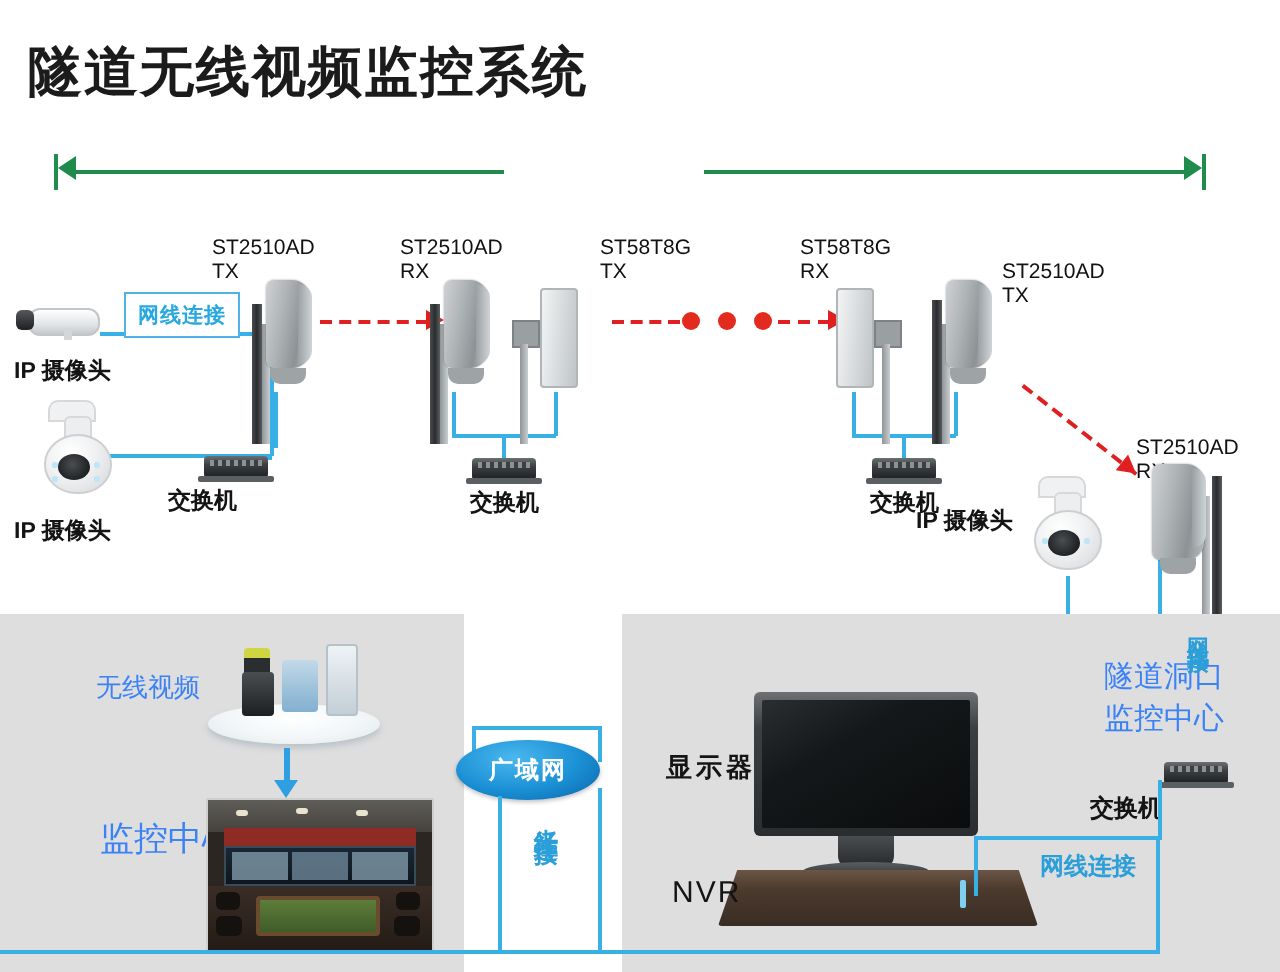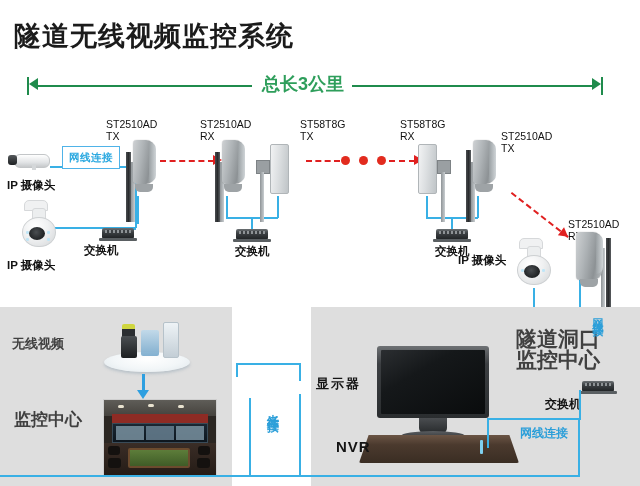--- a/index.html
+++ b/index.html
@@ -30,21 +30,21 @@
   
   .panel{background:#dedede;}
   #panel-left{left:0px;top:307px;width:232px;height:179px;}
   #panel-right{left:311px;top:307px;width:329px;height:179px;}
 
   
   .lbl{white-space:nowrap;}
   .dev-lbl{font-size:10.5px;color:#111;line-height:12px;}
   .cn-dark{font-size:11.5px;color:#141414;font-weight:bold;}
   .cn-blue{font-size:11px;color:#2c9fd9;font-weight:bold;}
-  .cn-red{color:#404040;font-weight:bold;}
+  .cn-red{color:#3b82f6;font-weight:normal;margin-left:36px;}
 
   
   #netbox{
     left:62px;top:146px;width:56px;height:21px;border:1.3px solid #4fb3e8;
     background:#ffffff;display:flex;align-items:center;justify-content:center;
     font-size:10.5px;color:#29a8e0;font-weight:bold;letter-spacing:.5px;
   }
 
   
   .wire{position:absolute;background:#39b0e5;}
@@ -156,21 +156,20 @@
 <body>
 
 <div id="root">
 
   <div class="abs lbl" id="title">隧道无线视频监控系统</div>
 
   <div class="abs" id="len-wrap">
     <div class="len-cap" style="left:27px"></div>
     <div class="len-head" style="left:29px;border-right:9px solid #1f8b4c;"></div>
     <div class="len-line" style="left:36px;width:216px;"></div>
-    <div id="len-label">总长3公里</div>
     <div class="len-line" style="left:352px;width:240px;"></div>
     <div class="len-head" style="left:592px;border-left:9px solid #1f8b4c;"></div>
     <div class="len-cap" style="left:601px"></div>
   </div>
 
   <div class="abs lbl dev-lbl" style="left:106px;top:118px">
     <div>ST2510AD</div>
     <div>TX</div>
   </div>
   <div class="abs lbl dev-lbl" style="left:200px;top:118px">
@@ -332,40 +331,41 @@
     <div class="ph" style="left:24px;top:48px;width:62px;height:20px;background:linear-gradient(180deg,#5d7d3a,#3f5c27);border:2px solid #6b4b2e;box-sizing:border-box;border-radius:2px;"></div>
     <div class="ph" style="left:4px;top:46px;width:12px;height:9px;background:#14110f;border-radius:3px;"></div>
     <div class="ph" style="left:4px;top:58px;width:13px;height:10px;background:#14110f;border-radius:3px;"></div>
     <div class="ph" style="left:94px;top:46px;width:12px;height:9px;background:#14110f;border-radius:3px;"></div>
     <div class="ph" style="left:93px;top:58px;width:13px;height:10px;background:#14110f;border-radius:3px;"></div>
   </div>
 
   <div class="wire wh abs" style="left:236px;top:363px;width:64px;"></div>
   <div class="wire wv abs" style="left:236px;top:363px;height:14px;"></div>
   <div class="wire wv abs" style="left:299px;top:363px;height:18px;"></div>
+  <div class="abs" id="wan">广域网</div>
   <div class="wire wv abs" style="left:249px;top:398px;height:78px;"></div>
   <div class="wire wv abs" style="left:299px;top:394px;height:82px;"></div>
   <div class="wire wh abs" style="left:249px;top:475px;width:52px;"></div>
   <div class="abs lbl cn-blue vtext" style="left:264px;top:404px;font-size:12px;">光纤连接</div>
 
-  <div class="abs lbl cn-red" style="left:516px;top:328px;font-size:21px;line-height:21px;text-align:center;">
+  <div class="abs lbl cn-red" style="left:516px;top:328px;font-size:15px;line-height:21px;text-align:center;">
     <div>隧道洞口</div>
     <div>监控中心</div>
   </div>
 
   <div class="abs" id="mon-frame">
     <div id="mon-screen"></div>
   </div>
   <div class="abs" id="mon-neck"></div>
   <div class="abs" id="mon-foot"></div>
-  <div class="abs lbl cn-dark" style="left:316px;top:375px;font-size:13px;letter-spacing:2px;">显示器</div>
+  <div class="abs lbl cn-dark" style="left:333px;top:375px;font-size:13px;letter-spacing:2px;">显示器</div>
 
   <div class="abs" id="nvr"></div>
   <div class="abs" id="nvr-led"></div>
-  <div class="abs lbl" style="left:336px;top:438px;font-size:15px;color:#141414;font-weight:bold;letter-spacing:1px;">NVR</div>
+  <div class="abs lbl" style="left:336px;top:438px;font-size:15px;color:#141414;font-weight:normal;letter-spacing:1px;">NVR</div>
 
   <div class="switch abs" id="sw-br"></div>
   <div class="abs lbl cn-dark" style="left:545px;top:396px;font-size:12px;">交换机</div>
 
   <div class="wire wv abs" style="left:487px;top:418px;height:30px;"></div>
   <div class="wire wh abs" style="left:487px;top:418px;width:92px;"></div>
   <div class="wire wv abs" style="left:579px;top:390px;height:30px;"></div>
   <div class="wire wh abs" style="left:0px;top:475px;width:250px;"></div>
   <div class="wire wh abs" style="left:300px;top:475px;width:280px;"></div>
   <div class="wire wv abs" style="left:578px;top:418px;height:58px;"></div>

